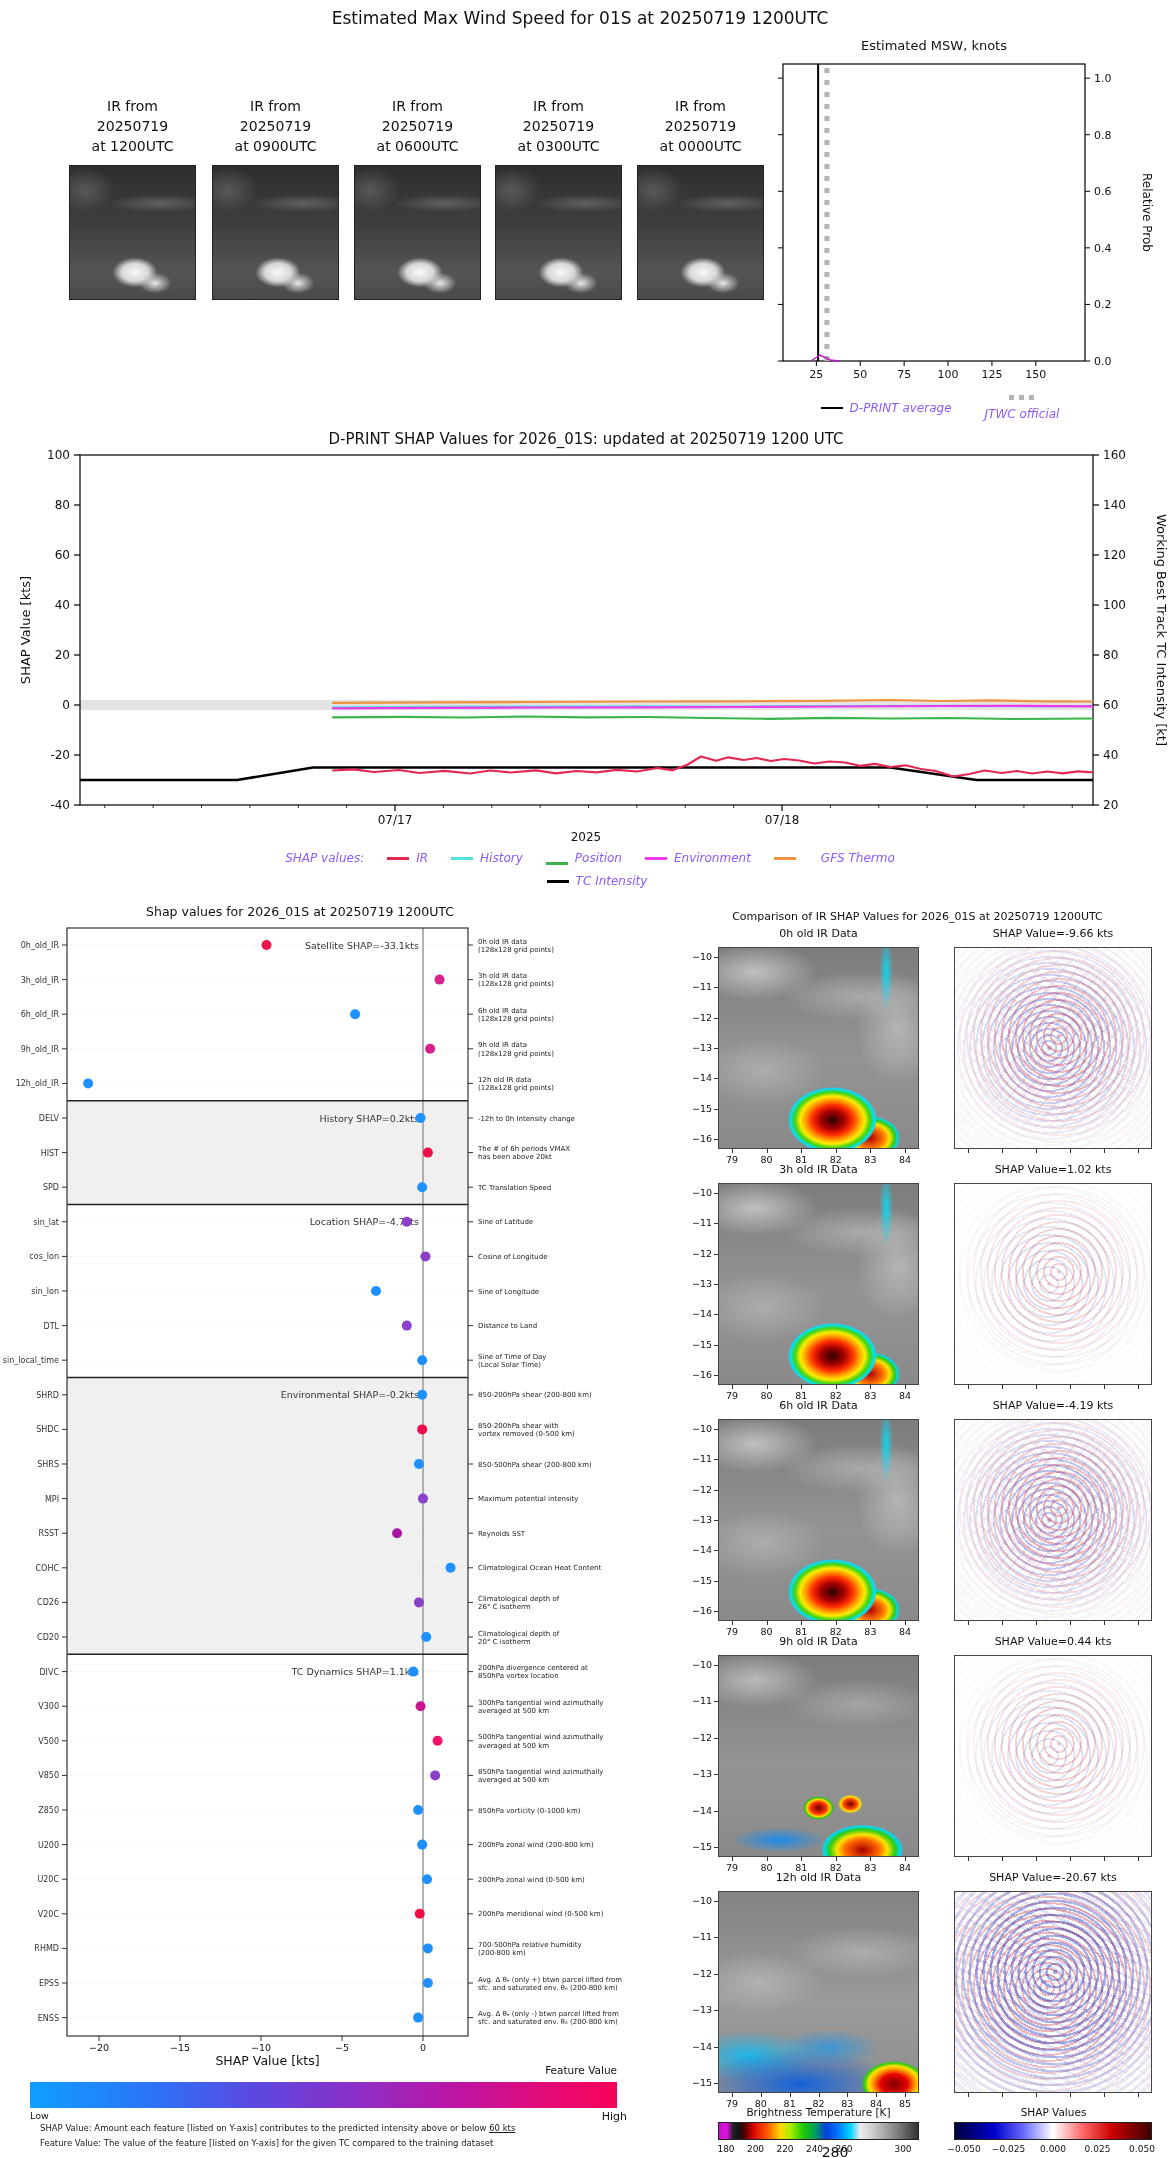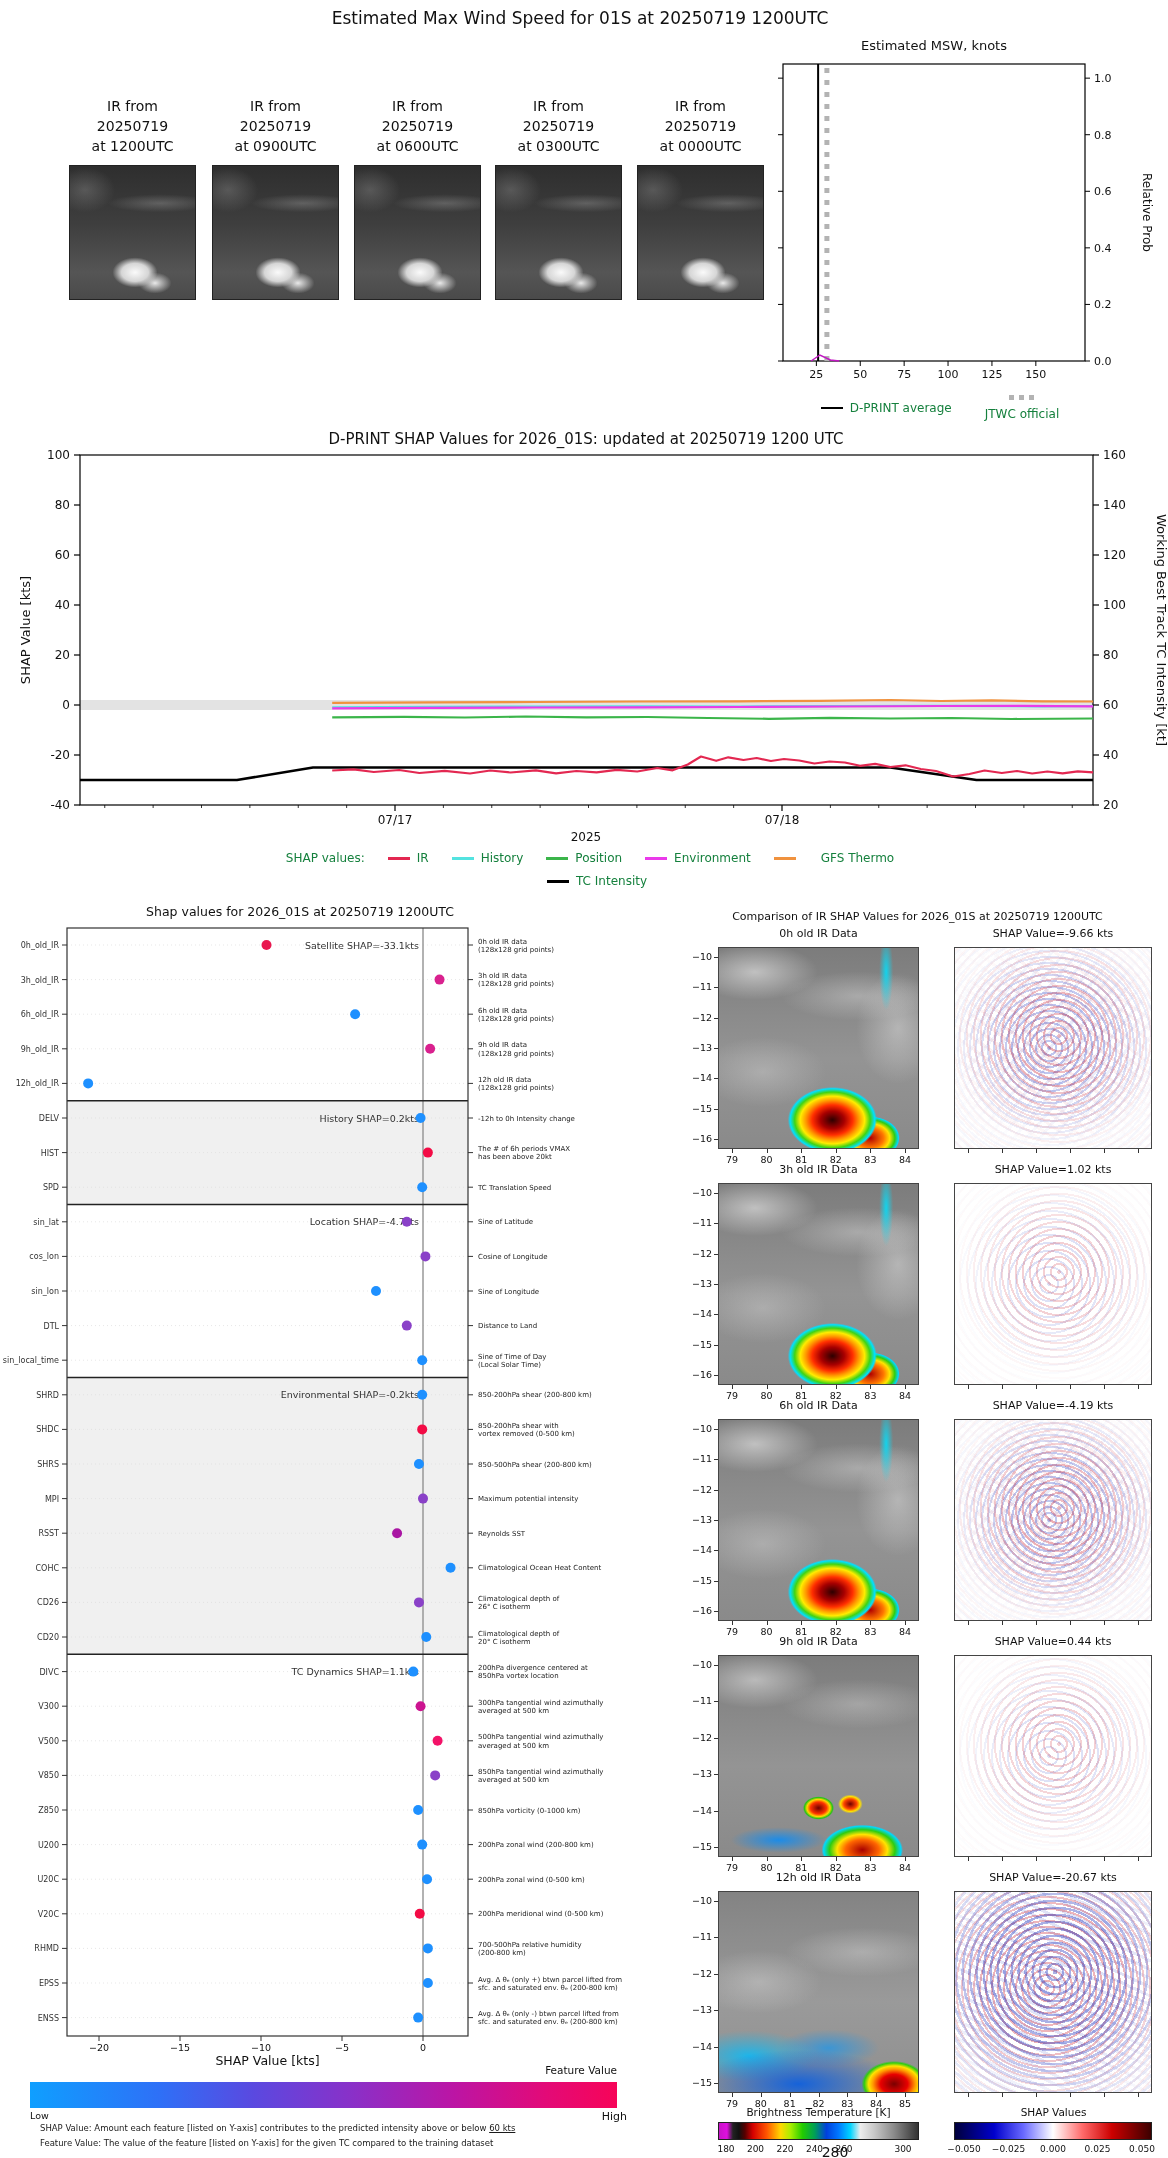--- a/index.html
+++ b/index.html
@@ -86,21 +86,21 @@
   }
   #bt-bar {
     left:718px; top:2122px; width:201px; height:18px; border:1px solid #222;
     background:linear-gradient(90deg,#c813c8 0%,#e010e0 4%,#222222 7%,#111111 10%,#550000 13%,#d40000 17%,#ff5500 24%,#ffd800 31%,#a8ee00 36%,#22cc00 42%,#00a055 48%,#0040dd 54%,#0077ff 60%,#00d4ff 66%,#ededed 71%,#c8c8c8 78%,#8a8a8a 88%,#333333 100%);
   }
   #sv-bar {
     left:954px; top:2122px; width:198px; height:18px; border:1px solid #222;
     background:linear-gradient(90deg,#00003c 0%,#0000cc 20%,#6a6aff 35%,#ffffff 50%,#ff6a6a 65%,#cc0000 80%,#3c0000 100%);
   }
   .foot { position:absolute; font-size:8.5px; color:#1a1a1a; }
-  .legend-row { position:absolute; display:flex; justify-content:center; align-items:center; gap:9px; font-size:12px; color:#15803d; }
+  .legend-row { position:absolute; display:flex; justify-content:center; align-items:center; gap:9px; font-size:12px; color:#8b5cf6;font-style:italic; }
   .legend-swatch { display:inline-block; width:22px; height:3px; }
   .legend-dots { display:inline-flex; gap:5px; }
   .legend-dots i { width:5px; height:5px; background:#b3b3b3; display:inline-block; }
   svg text { font-family:"DejaVu Sans","Liberation Sans",sans-serif; }
 </style>
 </head>
 <body>
 
 <div id="main-title" class="abs">Estimated Max Wind Speed for 01S at 20250719 1200UTC</div>
 <div id="thumbs" class="abs" style="left:0;top:0;width:800px;height:320px;">
@@ -259,21 +259,21 @@
 <div id="ts-legend1" class="legend-row" style="left:190px;top:851px;width:800px;">
     <span>SHAP values:</span>
     <div style="display:flex;align-items:center;gap:7px;margin-left:14px;">
       <div class="legend-swatch" style="background:#e32851;"></div>
       <span>IR</span>
     </div>
     <div style="display:flex;align-items:center;gap:7px;margin-left:14px;">
       <div class="legend-swatch" style="background:#53e3e0;"></div>
       <span>History</span>
     </div>
-    <div style="display:flex;align-items:center;gap:7px;margin-left:14px;">
+    <div style="display:flex;align-items:flex-end;gap:7px;margin-left:14px;">
       <div class="legend-swatch" style="background:#3bb54a;"></div>
       <span>Position</span>
     </div>
     <div style="display:flex;align-items:center;gap:7px;margin-left:14px;">
       <div class="legend-swatch" style="background:#ea3aea;"></div>
       <span>Environment</span>
     </div>
     <div style="display:flex;align-items:center;gap:25px;margin-left:14px;">
       <div class="legend-swatch" style="background:#f0923e;"></div>
       <span>GFS Thermo</span>

